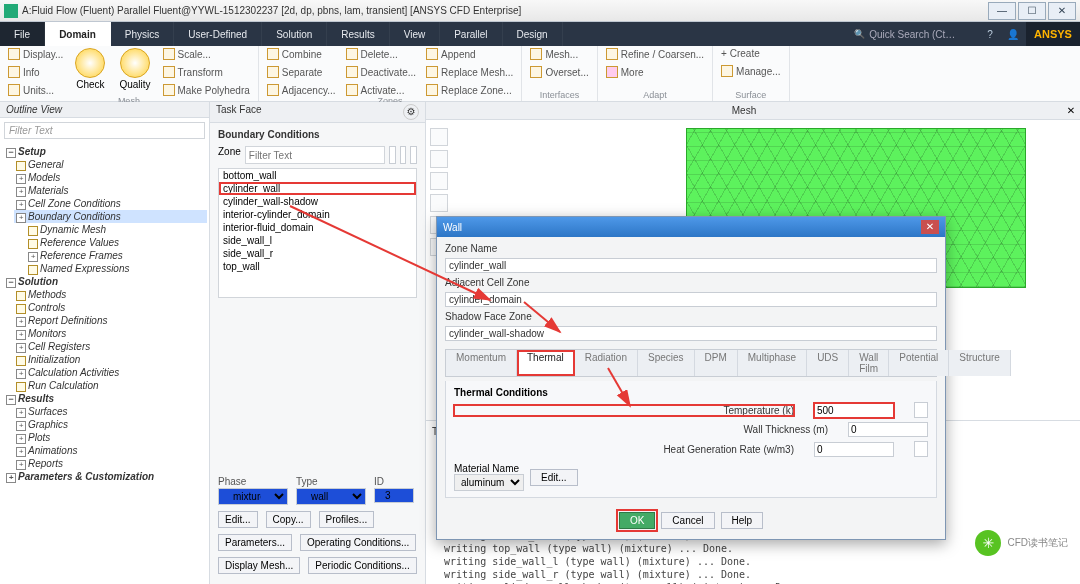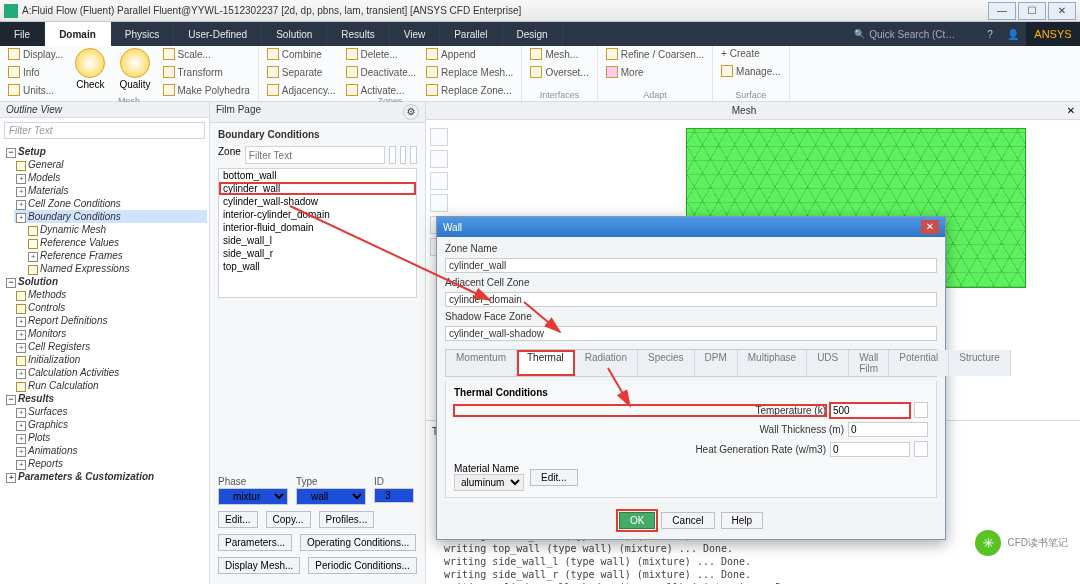--- a/index.html
+++ b/index.html
@@ -10,21 +10,21 @@
 .titlebar .spacer { flex:1; }
 .titlebar .winbtn { width:28px; height:18px; border:1px solid #9ab; background:#e8eef6; margin-left:2px; text-align:center; line-height:16px; color:#345; cursor:pointer;}
 .menubar { height:24px; background:#2a3545; display:flex; align-items:stretch; color:#e6e9ee; }
 .menubar .tab { padding:0 14px; display:flex; align-items:center; cursor:pointer; border-right:1px solid rgba(255,255,255,0.05);}
 .menubar .tab.active { background:#fff; color:#222; font-weight:bold;}
 .menubar .tab.dark { background:#1e2631; }
 .menubar .rspace { flex:1; }
 .menubar .search { width:130px; color:#aab; padding:0 6px; display:flex; align-items:center; }
 .menubar .search::before { content:"🔍"; margin-right:4px; font-size:9px;}
 .menubar .ricon { width:24px; display:flex; align-items:center; justify-content:center; color:#bcd;}
-.menubar .logo { width:54px; background:#1a222e; color:#ffb400; font-weight:normal; font-size:11px; display:flex; align-items:center; justify-content:center;}
+.menubar .logo { width:54px; background:#1a222e; color:#ffb400; font-weight:bold; font-size:11px; display:flex; align-items:center; justify-content:center;}
 .ribbon { height:56px; background:#fafbfc; border-bottom:1px solid #d7dce2; display:flex; }
 .ribbon .group { border-right:1px solid #e1e4e8; padding:2px 6px 0 6px; display:flex; flex-direction:column; }
 .ribbon .group .label { text-align:center; color:#8a8f96; font-size:9px; margin-top:auto; margin-bottom:1px;}
 .ribbon .cols { display:flex; gap:6px; }
 .ribbon .col { display:flex; flex-direction:column; gap:6px; }
 .ribbon .item { white-space:nowrap; color:#555; cursor:pointer; padding:0 2px; display:flex; align-items:center; gap:3px;}
 .ribbon .item .ic { width:12px; height:12px; border:1px solid #cc9933; background:#fdf6e3;}
 .ribbon .big { display:flex; flex-direction:column; align-items:center; gap:1px; cursor:pointer; padding:0 4px;}
 .ribbon .big .bic { width:30px; height:30px; border-radius:50%; background:radial-gradient(#fff,#ffcf34); border:1px solid #daa520;}
 .outrow { display:flex; height:calc(584px - 22px - 24px - 56px); }
@@ -78,21 +78,21 @@
 .dtabs { display:flex; border:1px solid #c8cdd4; background:#eceff3; margin-top:4px;}
 .dtabs .dt { padding:2px 10px; border-right:1px solid #d4d9e0; color:#777; cursor:pointer; background:#eceff3;}
 .dtabs .dt.active { background:#fff; color:#222; outline:2px solid #e53935; outline-offset:-2px;}
 .thermal { border:1px solid #d4d9e0; border-top:none; padding:6px 8px; background:#f7f8fa;}
 .thermal .th-title { font-weight:bold; margin-bottom:4px;}
 .thermal .cols2 { display:flex; gap:18px;}
 .thermal .radios { display:flex; flex-direction:column; gap:2px;}
 .thermal .radios label { display:flex; align-items:center; gap:4px; color:#333;}
 .thermal .radios .selmark { outline:2px solid #e53935; outline-offset:-1px; padding:0 2px;}
 .thermal .params { flex:1; display:flex; flex-direction:column; gap:4px;}
-.thermal .prow { display:flex; align-items:center; gap:4px;justify-content:space-between;}
+.thermal .prow { display:flex; align-items:center; gap:20px;justify-content:space-between;}
 .thermal .prow .plab { flex:1; text-align:right; color:#333;}
 .thermal .prow input { width:80px; border:1px solid #c8cdd4; padding:1px 2px;}
 .thermal .prow .dd { width:14px; height:16px; border:1px solid #c8cdd4; background:#fff;}
 .thermal .prow.hl .plab, .thermal .prow.hl input { outline:2px solid #e53935; outline-offset:-1px;}
 .matrow { display:flex; align-items:center; gap:6px; margin-top:6px;}
 .matrow select { border:1px solid #c8cdd4; padding:1px 2px;}
 .matrow .btn, .dlgbtns .btn { border:1px solid #b8beca; background:#f3f4f7; padding:2px 10px; cursor:pointer;}
 .dlgbtns { display:flex; justify-content:center; gap:6px; margin-top:10px;}
 .dlgbtns .btn.primary { background:#4a6; color:#fff; border-color:#2f7a46; outline:2px solid #e53935; outline-offset:1px;}
 svg.arrows { position:absolute; left:0; top:0; width:1080px; height:584px; pointer-events:none; z-index:60;}
@@ -293,21 +293,21 @@
       <div class="n box lvl2">Graphics</div>
       <div class="n box lvl2">Plots</div>
       <div class="n box lvl2">Animations</div>
       <div class="n box lvl2">Reports</div>
       <div class="n box lvl1">Parameters &amp; Customization</div>
     </div>
   </div>
 
   <div class="taskpane">
     <div class="hdr">
-        <span>Film Page</span>
+        <span>Task Face</span>
         <span class="cog">⚙</span>
       </div>
     <div class="sec">Boundary Conditions</div>
     <div class="zonefilter">
       <span>Zone</span>
       <input placeholder="Filter Text" style="">
       <div class="b"></div>
       <div class="b"></div>
       <div class="b"></div>
     </div>

